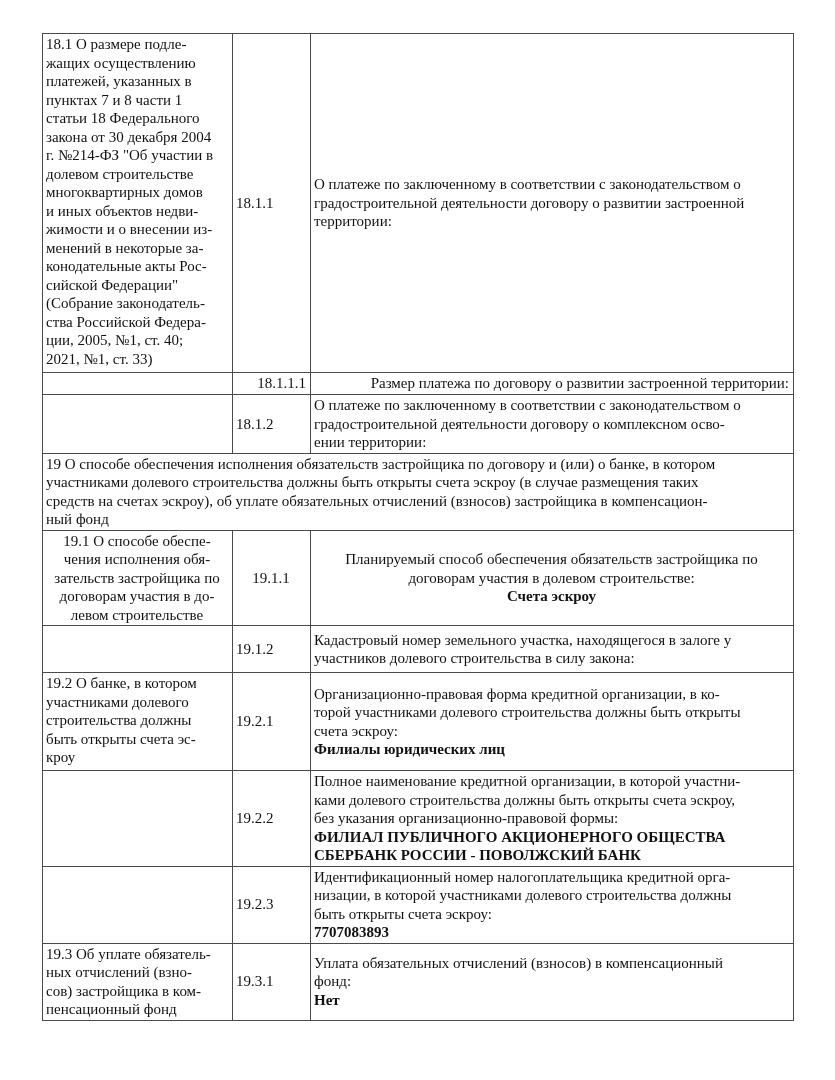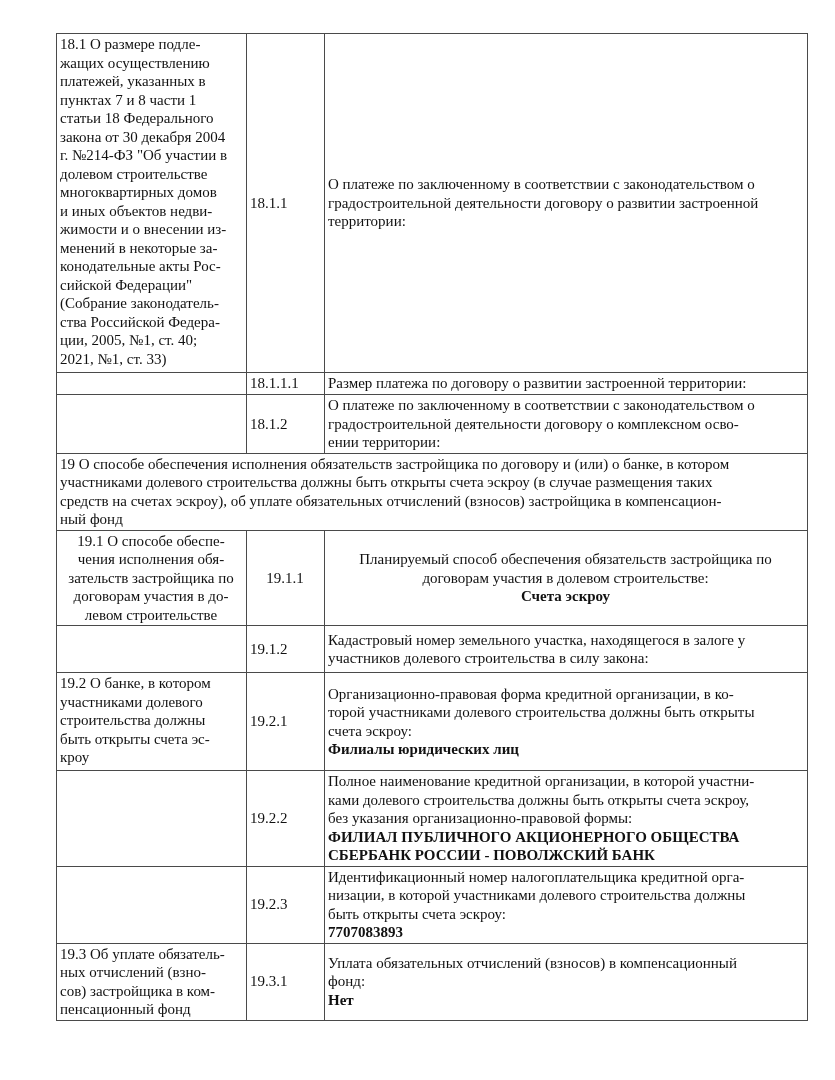--- a/index.html
+++ b/index.html
@@ -12,41 +12,41 @@
     margin: 0;
     padding: 0;
     width: 835px;
     height: 1080px;
     background: var(--page-bg);
     font-family: "Liberation Serif", "DejaVu Serif", serif;
     color: var(--text-color);
   }
   table.decl {
     position: absolute;
-    left: 56px;
+    left: 42px;
     top: 33px;
     width: 751px;
     border-collapse: collapse;
     table-layout: fixed;
   }
   td {
     border: 1px solid var(--border-color);
     font-size: 15px;
     line-height: 18.5px;
     padding: 1px 4px 1px 3px;
     overflow: hidden;
     vertical-align: middle;
   }
   td .txt { white-space: pre-line; }
   td.c1 { vertical-align: top; }
   td.c3 .value { font-weight: bold; white-space: pre-line; }
   td.section-cell { vertical-align: middle; }
   
   tr.r0  { height: 339px; }
-  tr.r1  { height: 22px; }
+  tr.r1  { height: 22px; text-align: right; }
   tr.r2  { height: 58px; }
   tr.r3  { height: 25px; }
   tr.r4  { height: 76px; }
   tr.r5  { height: 94px; text-align: center; }
   tr.r6  { height: 47px; }
   tr.r7  { height: 98px; }
   tr.r8  { height: 95px; }
   tr.r9  { height: 72px; }
   tr.r10 { height: 77px; margin-top: 32px; }
 </style>

